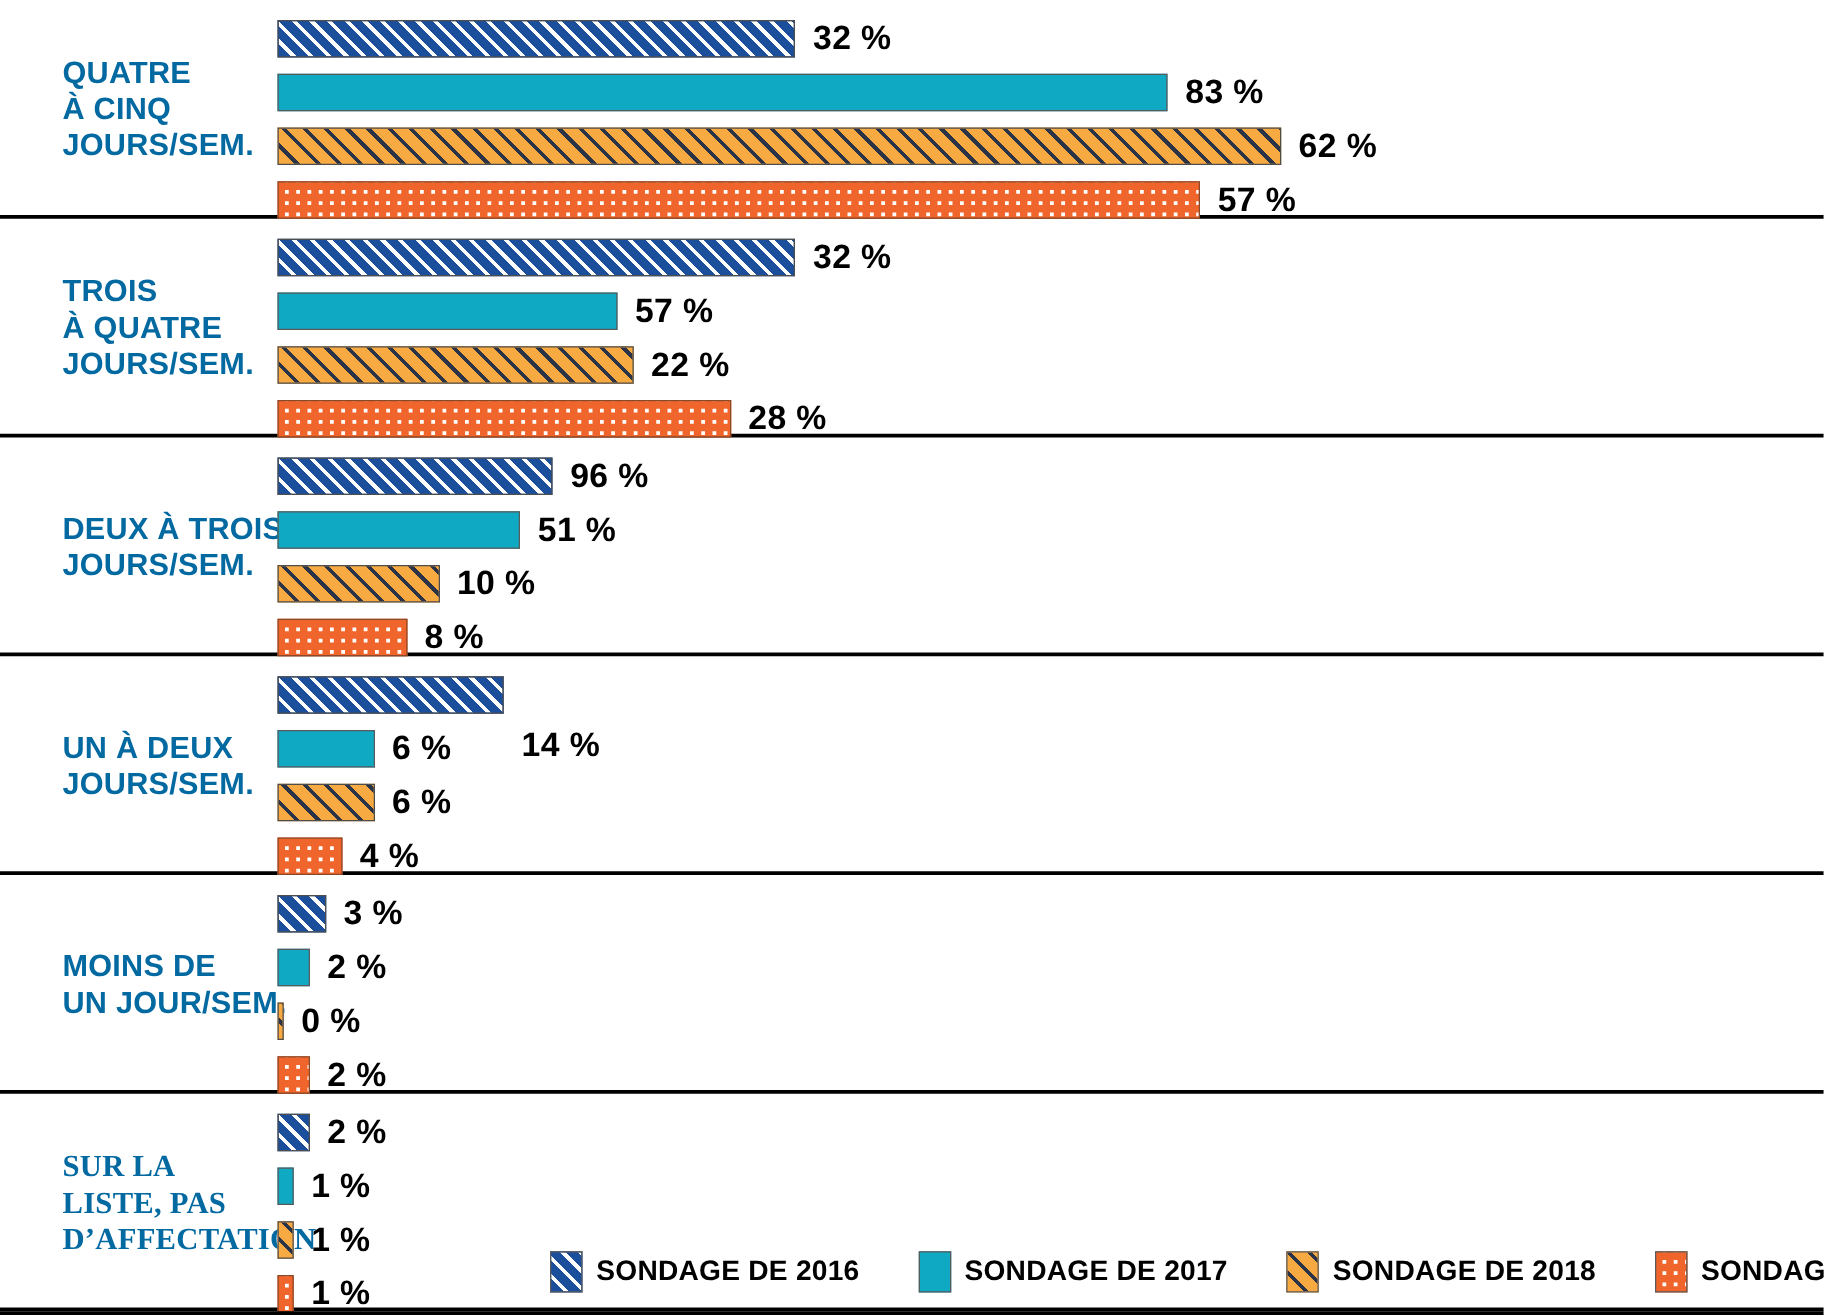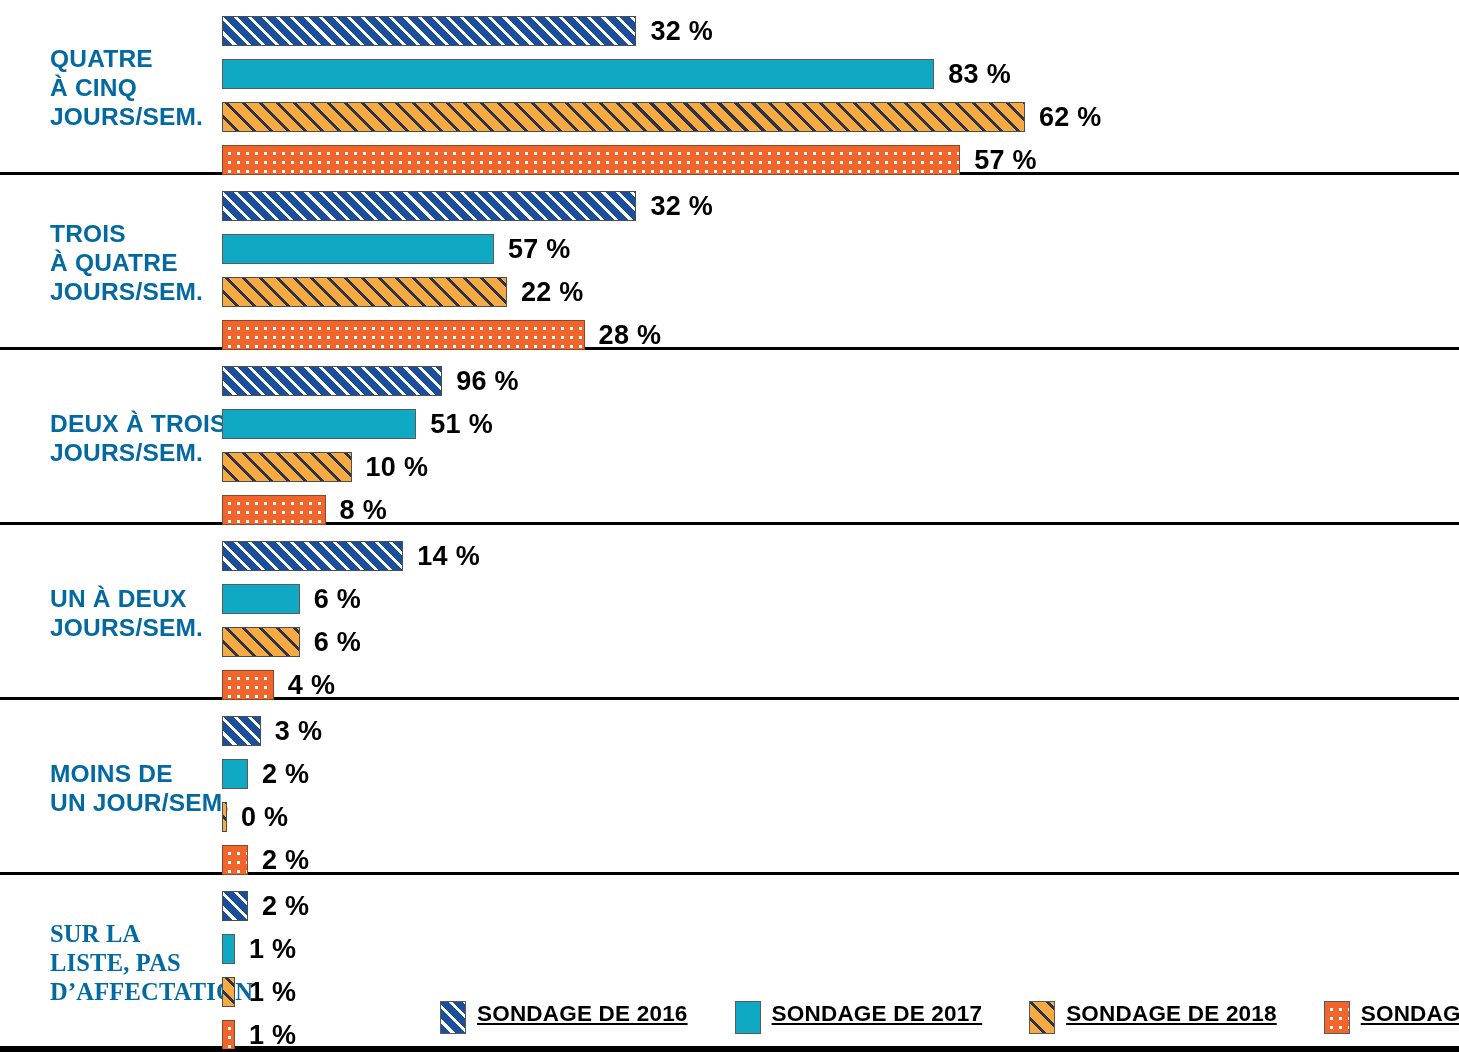--- a/index.html
+++ b/index.html
@@ -125,21 +125,21 @@
     position: absolute;
     left: 440px;
     top: 997px;
     height: 40px;
     display: flex;
     align-items: center;
     gap: 0px;
   }
   .leg-item {
     display: flex;
-    text-decoration: underline;
+    align-items: center;
   }
   .leg-swatch {
     width: 26px;
     height: 33px;
     box-sizing: border-box;
     border: 1.5px solid #5a5a5a;
     flex: 0 0 auto;
   }
   .leg-text {
     font-size: 22.5px;
@@ -231,21 +231,21 @@
           <span class="val" style="left: 117.6px;">8 %</span>
         </div>
       </div>
     </div>
     <div class="group" style="top: 525px; height: 175px;">
       <div class="cat-label" style="top: 59px;">UN À DEUX
 JOURS/SEM.</div>
       <div class="bars" style="top: 16px;">
         <div class="barrow">
           <div class="bar s0" style="width: 181.3px;"></div>
-          <span class="val" style="left: 195.3px;">14 %</span>
+          <span class="val" style="left: 195.3px; margin-top: 40px;">14 %</span>
         </div>
         <div class="barrow">
           <div class="bar s1" style="width: 77.7px;"></div>
           <span class="val" style="left: 91.7px;">6 %</span>
         </div>
         <div class="barrow">
           <div class="bar s2" style="width: 77.7px;"></div>
           <span class="val" style="left: 91.7px;">6 %</span>
         </div>
         <div class="barrow">

